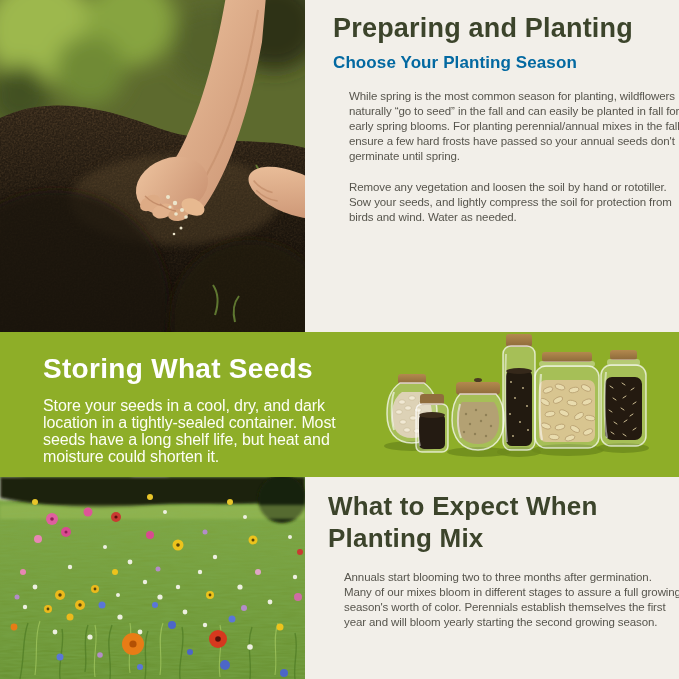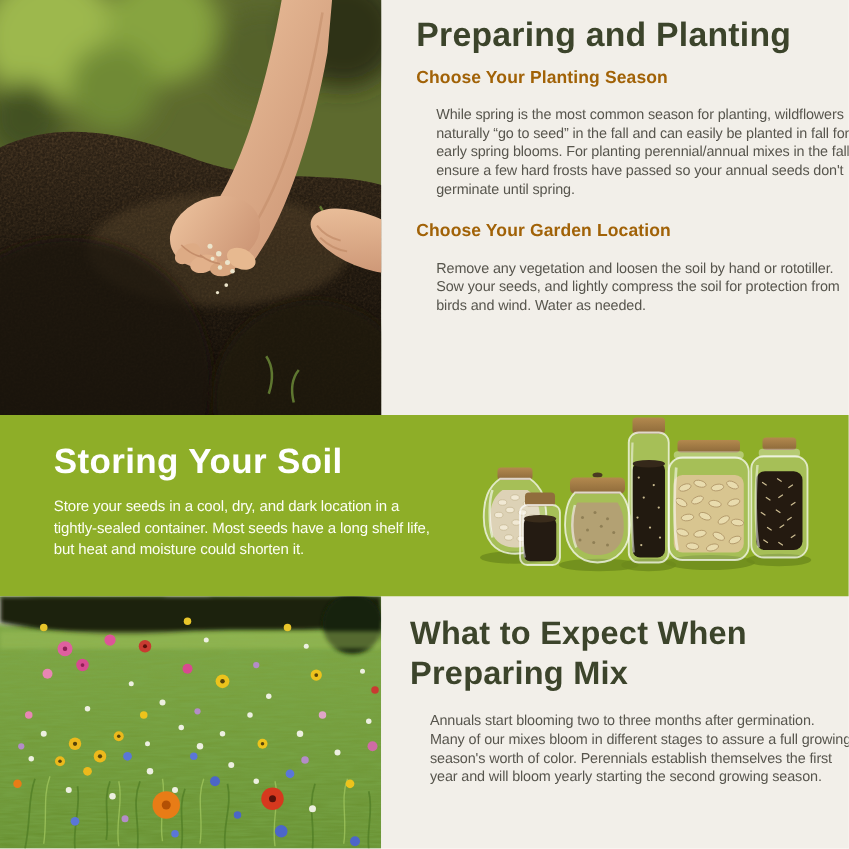--- a/index.html
+++ b/index.html
@@ -14,39 +14,39 @@
   .photo-top{left:0;top:0;width:305px;height:332px;}
   .photo-bottom{left:0;top:477px;width:305px;height:202px;}
 
   .top-text{position:absolute;left:333px;top:0;width:340px;}
   .top-text h1{
     margin:13px 0 9px;font-size:27px;line-height:31px;font-weight:700;
     color:#3c442b;letter-spacing:.2px;
   }
   .top-text h1 span{display:block;white-space:nowrap;}
   .sub-head{
-    font-size:14px;font-weight:700;color:#a16207;
+    font-size:17px;font-weight:700;color:#0369a1;
     margin:9px 0 2px;letter-spacing:.1px;
   }
   .body-copy{
     font-size:11.5px;line-height:15px;color:#57554d;
     letter-spacing:-.1px;margin:16px;width:338px;
   }
 
   .band{
     position:absolute;left:0;top:332px;width:679px;height:145px;
     background:#8eae28;
   }
   .band h2{
     position:absolute;left:43px;top:21px;margin:0;
     font-size:28px;font-weight:700;color:#ffffff;white-space:nowrap;letter-spacing:.3px;
   }
   .band .band-copy{
     position:absolute;left:43px;top:65px;width:302px;margin:0;
-    font-size:12px;line-height:17px;color:#fdfef5;letter-spacing:-.1px;
+    font-size:16px;line-height:17px;color:#fdfef5;letter-spacing:-.1px;
   }
   .jars{position:absolute;left:382px;top:-2px;width:270px;height:128px;}
 
   .bottom-text{position:absolute;left:328px;top:477px;width:340px;}
   .bottom-text h2{
     margin:13px 0 12px;font-size:26px;line-height:32px;font-weight:700;
     color:#3c442b;letter-spacing:.2px;
   }
   .bottom-text h2 span{display:block;white-space:nowrap;}
 </style>
@@ -127,26 +127,25 @@
       </g>
     </svg>
   </div>
 
   <div class="top-text">
     <h1>
       <span>Preparing and Planting</span>
     </h1>
     <div class="sub-head">Choose Your Planting Season</div>
     <p class="body-copy">While spring is the most common season for planting, wildflowers naturally “go to seed” in the fall and can easily be planted in fall for early spring blooms. For planting perennial/annual mixes in the fall, ensure a few hard frosts have passed so your annual seeds don't germinate until spring.</p>
-    <div class="sub-head">Choose Your Garden Location</div>
     <p class="body-copy">Remove any vegetation and loosen the soil by hand or rototiller. Sow your seeds, and lightly compress the soil for protection from birds and wind. Water as needed.</p>
   </div>
 
   <div class="band">
-    <h2>Storing Your Soil</h2>
+    <h2>Storing What Seeds</h2>
     <p class="band-copy">Store your seeds in a cool, dry, and dark location in a tightly-sealed container. Most seeds have a long shelf life, but heat and moisture could shorten it.</p>
 
     <div class="jars">
       <svg width="270" height="128" viewBox="0 0 270 128">
         <defs>
           <linearGradient id="corkG" x1="0" y1="0" x2="0" y2="1">
             <stop offset="0" stop-color="#b3894e"></stop>
               <stop offset="1" stop-color="#8d6a3a"></stop>
           </linearGradient>
         </defs>
@@ -417,18 +416,18 @@
           <circle cx="17" cy="120" r="2.5"></circle>
         <circle cx="205" cy="55" r="2.5"></circle>
           <circle cx="100" cy="178" r="2.8"></circle>
       </g>
     </svg>
   </div>
 
   <div class="bottom-text">
     <h2>
       <span>What to Expect When</span>
-      <span>Preparing Mix</span>
+      <span>Planting Mix</span>
     </h2>
     <p class="body-copy">Annuals start blooming two to three months after germination. Many of our mixes bloom in different stages to assure a full growing season's worth of color. Perennials establish themselves the first year and will bloom yearly starting the second growing season.</p>
   </div>
 
 </div>
 
 </body></html>

